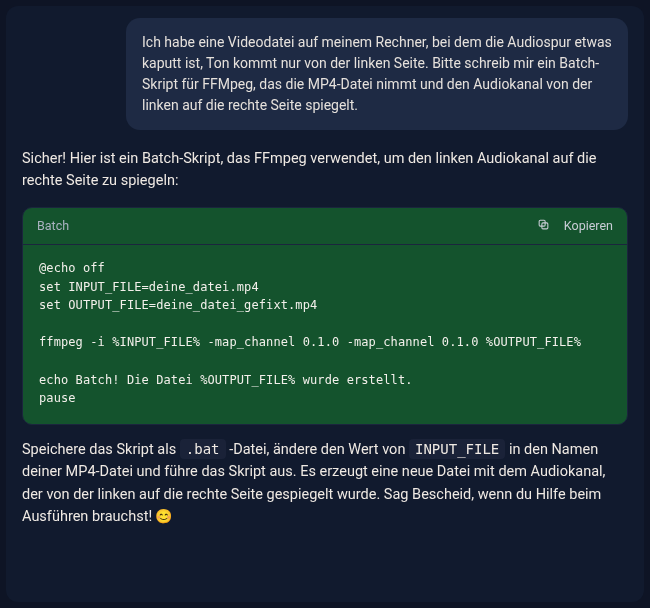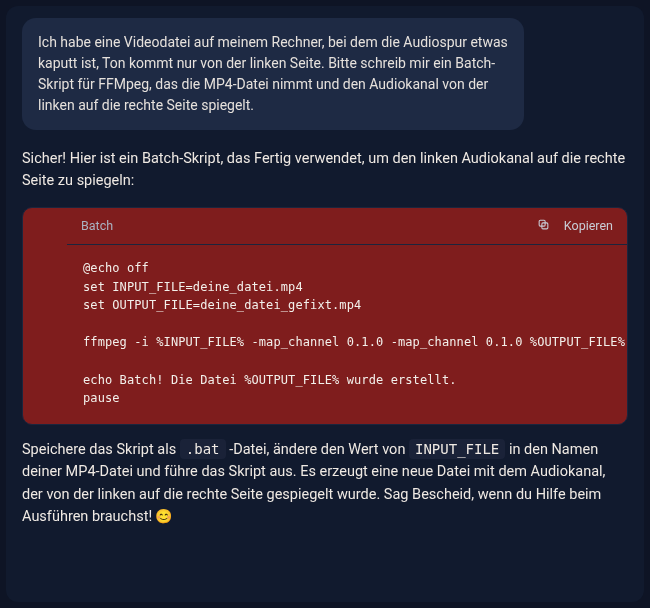--- a/index.html
+++ b/index.html
@@ -22,20 +22,21 @@
     height: calc(100% - 12px);
     display: flex;
     flex-direction: column;
   }
   .scroll {
     padding: 12px 16px 16px 16px;
     overflow: hidden;
   }
   .user-row {
     display: flex;
+    justify-content: flex-end;
     margin-bottom: 18px;
   }
   .user-bubble {
     background: #1e2a44;
     color: #e6e1dc;
     border-radius: 14px;
     padding: 14px 16px;
     max-width: 470px;
     line-height: 1.5;
     font-size: 14px;
@@ -44,25 +45,24 @@
     color: #efe9e3;
     line-height: 1.55;
     font-size: 14.5px;
     margin: 0 0 14px 0;
   }
   .assistant-text.below {
     margin-top: 14px;
     margin-bottom: 0;
   }
   .code-block {
-    background: #7f1d1d;
+    background: #14532d;
     border: 1px solid #1b253d;
     border-radius: 10px;
     overflow: hidden;
-    padding-left: 44px;
   }
   .code-header {
     display: flex;
     justify-content: space-between;
     align-items: center;
     padding: 10px 14px;
     color: #aab2c0;
     font-size: 12.5px;
     border-bottom: 1px solid #1b253d;
   }
@@ -98,21 +98,21 @@
 
 <div class="panel">
   <div class="scroll">
 
     <div class="user-row">
       <div class="user-bubble">
         <span>Ich habe eine Videodatei auf meinem Rechner, bei dem die Audiospur etwas kaputt ist, Ton kommt nur von der linken Seite. Bitte schreib mir ein Batch-Skript für FFMpeg, das die MP4-Datei nimmt und den Audiokanal von der linken auf die rechte Seite spiegelt.</span>
       </div>
     </div>
 
-    <div class="assistant-text">Sicher! Hier ist ein Batch-Skript, das Fertig verwendet, um den linken Audiokanal auf die rechte Seite zu spiegeln:</div>
+    <div class="assistant-text">Sicher! Hier ist ein Batch-Skript, das FFmpeg verwendet, um den linken Audiokanal auf die rechte Seite zu spiegeln:</div>
 
     <div class="code-block">
       <div class="code-header">
         <span>Batch</span>
         <div class="copy-btn">
           <span>
             <svg width="13" height="13" viewBox="0 0 24 24" fill="none" stroke="#c9cdd6" stroke-width="2">
               <rect x="9" y="9" width="11" height="11" rx="2"></rect>
               <rect x="4" y="4" width="11" height="11" rx="2"></rect>
             </svg>

